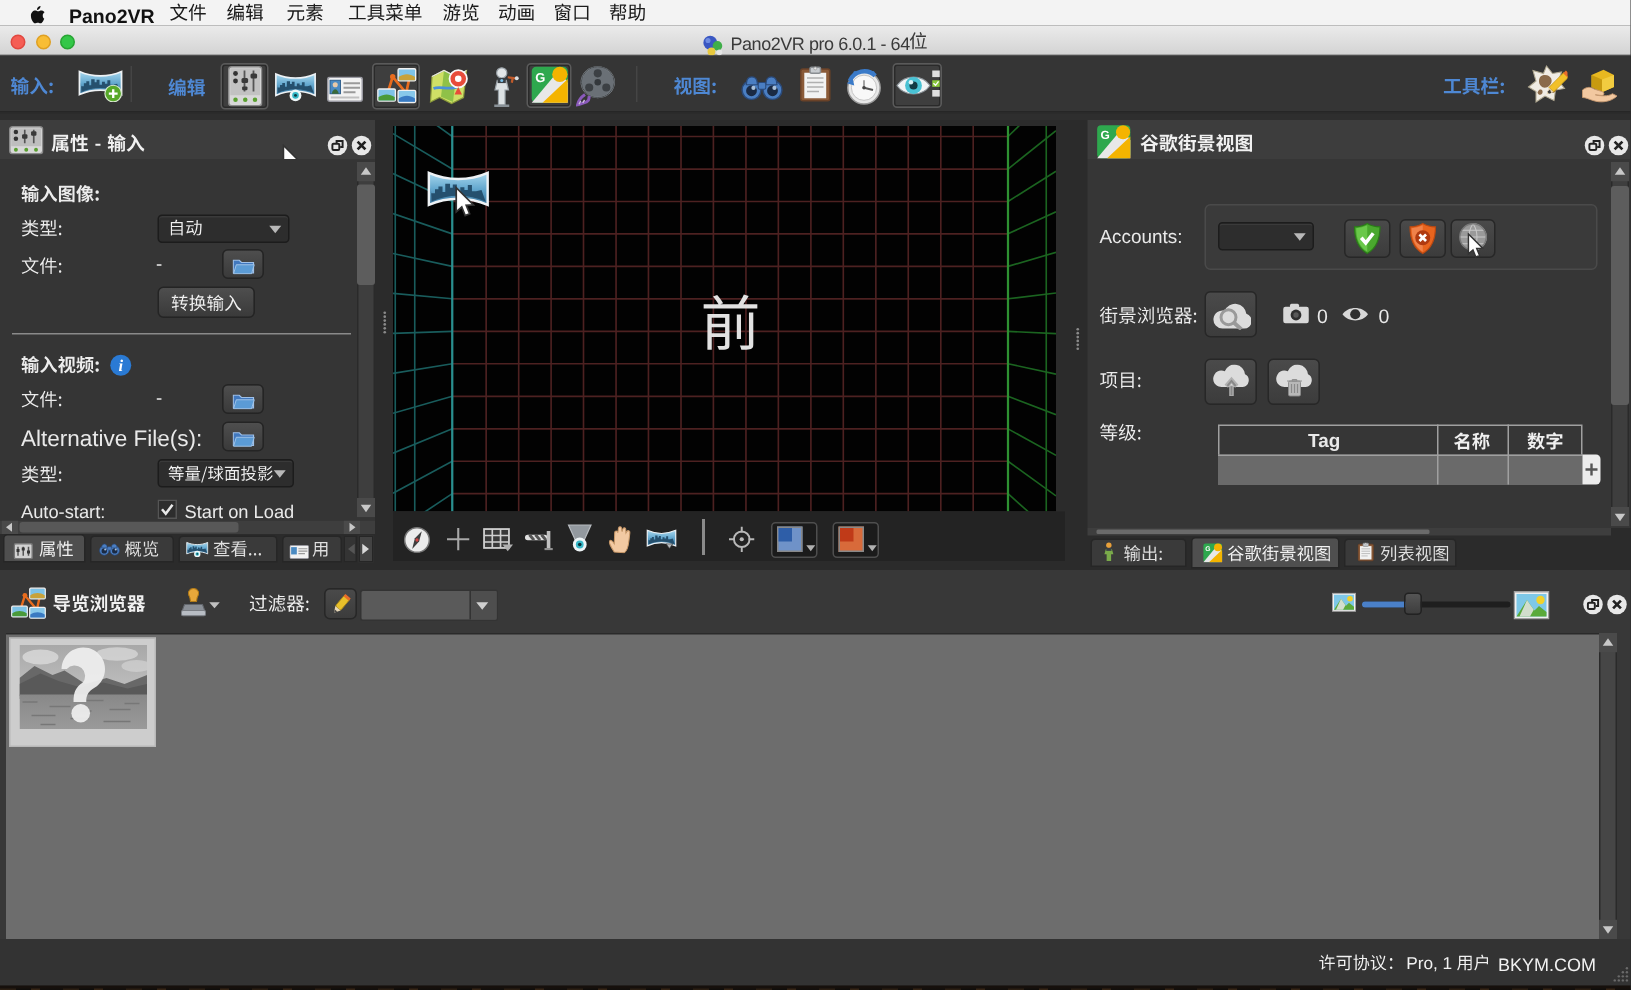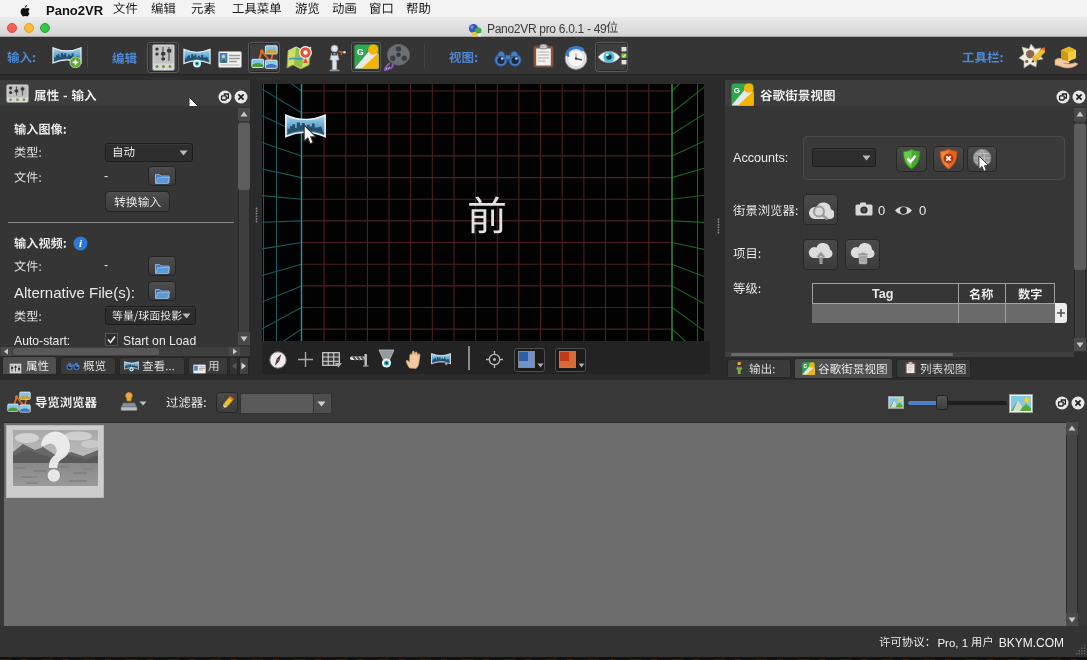--- a/index.html
+++ b/index.html
@@ -55,21 +55,21 @@
 <div class="abs" style="left:7.3px;top:22.7px;width:10px;height:10px;border-radius:50%;background:#f55e55;border:0.5px solid #e14840"></div>
 <div class="abs" style="left:23.6px;top:22.7px;width:10px;height:10px;border-radius:50%;background:#f8bd35;border:0.5px solid #dfa023"></div>
 <div class="abs" style="left:39.6px;top:22.7px;width:10px;height:10px;border-radius:50%;background:#33c748;border:0.5px solid #27a533"></div>
 <div style="position:absolute;left:468px;top:23px;"><svg width="15" height="15" viewBox="0 0 15 15">
 <circle cx="5.5" cy="5.5" r="4.6" fill="#3a57c2"></circle>
       <circle cx="4" cy="4" r="1.7" fill="#7e9be8" opacity=".8"></circle>
 <circle cx="10.3" cy="7.6" r="3.2" fill="#3fae49"></circle>
       <circle cx="6.3" cy="11.3" r="2.6" fill="#e8c93e"></circle>
 <circle cx="11.6" cy="11.9" r="1.9" fill="#e8e8e8" opacity=".9"></circle>
     </svg></div>
-<div class="lat" style="left:487px;top:21.5px;color:#3a3a3a;font-size:12px;letter-spacing:-0.3px">Pano2VR pro 6.0.1 - 49</div>
+<div class="lat" style="left:487px;top:21.5px;color:#3a3a3a;font-size:12px;letter-spacing:-0.3px">Pano2VR pro 6.0.1 - 64</div>
 <div style="position:absolute;left:606px;top:20.588px;">
     <svg width="13" height="14.6" viewBox="0 0 13 14.6" style="display:block;overflow:visible">
       <path transform="translate(0,10.9)" d="M4.6 -8.2V-7.3H11.3V-8.2ZM5.4 -6.3C5.8 -4.6 6.1 -2.3 6.2 -1L7.2 -1.3C7 -2.5 6.6 -4.8 6.2 -6.5ZM7.1 -10.3C7.3 -9.6 7.6 -8.8 7.7 -8.3L8.6 -8.6C8.5 -9.1 8.2 -9.9 7.9 -10.5ZM4 -0.4V0.5H11.8V-0.4H9.3C9.7 -2.1 10.2 -4.5 10.6 -6.4L9.6 -6.6C9.4 -4.7 8.9 -2.1 8.4 -0.4ZM3.5 -10.4C2.9 -8.5 1.7 -6.6 0.5 -5.4C0.6 -5.2 0.9 -4.7 1 -4.5C1.4 -4.9 1.8 -5.4 2.2 -6V1H3.2V-7.5C3.6 -8.3 4.1 -9.2 4.4 -10.1Z" fill="#3a3a3a"></path>
     </svg>
   </div>
 <div class="abs" style="left:0;top:37px;width:1087px;height:38px;background:#353535;border-bottom:1px solid #262626"></div>
 <div class="abs" style="left:0;top:76px;width:1087px;height:4px;background:#2e2e2e"></div>
 <div style="position:absolute;left:7px;top:51px;">
     <svg width="30" height="14.8" viewBox="0 0 30 14.8" style="display:block;overflow:visible">
       <path transform="translate(0,11)" d="M9 -5.6V-1H10.1V-5.6ZM10.6 -6V-0.4C10.6 -0.2 10.6 -0.2 10.4 -0.2C10.3 -0.2 9.7 -0.2 9.2 -0.2C9.3 0.2 9.5 0.7 9.5 1C10.3 1 10.9 1 11.3 0.8C11.7 0.6 11.8 0.2 11.8 -0.4V-6ZM8.2 -10.7C7.4 -9.6 6 -8.6 4.6 -7.9V-9.2H3C3 -9.6 3.1 -10 3.1 -10.4L1.8 -10.6C1.8 -10.2 1.7 -9.7 1.6 -9.2H0.4V-7.9H1.4C1.2 -7 1 -6.3 0.9 -6C0.8 -5.5 0.6 -5.1 0.4 -5C0.5 -4.7 0.7 -4.1 0.8 -3.8C0.9 -4 1.3 -4 1.7 -4H2.5V-2.7C1.7 -2.5 1 -2.4 0.4 -2.3L0.7 -0.9L2.5 -1.3V1.1H3.8V-1.6L4.7 -1.9L4.6 -3.1L3.8 -2.9V-4H4.6V-5.4H3.8V-7.1H2.5V-5.4H1.9C2.1 -6.1 2.4 -7 2.7 -7.9H4.6L4.2 -7.7C4.6 -7.4 5 -6.9 5.2 -6.6L5.8 -6.9V-6.5H10.8V-7L11.5 -6.6C11.6 -7 12 -7.5 12.4 -7.8C11.2 -8.3 10.1 -8.9 9.2 -9.8L9.4 -10.2ZM6.9 -7.7C7.4 -8 7.9 -8.5 8.4 -8.9C8.8 -8.4 9.3 -8 9.8 -7.7ZM7.4 -4.8V-4.1H6.2V-4.8ZM5.1 -5.9V1.1H6.2V-1.4H7.4V-0.3C7.4 -0.2 7.4 -0.1 7.3 -0.1C7.2 -0.1 6.9 -0.1 6.5 -0.1C6.7 0.2 6.8 0.7 6.9 1.1C7.5 1.1 7.9 1 8.2 0.8C8.5 0.6 8.6 0.3 8.6 -0.2V-5.9ZM6.2 -3.1H7.4V-2.4H6.2Z M15.9 -9.2C16.7 -8.7 17.3 -8.1 17.9 -7.3C17.1 -4 15.6 -1.6 12.9 -0.2C13.3 0 14 0.7 14.3 1C16.5 -0.4 18.1 -2.5 19.1 -5.3C20.4 -3 21.4 -0.4 24 1C24.1 0.6 24.5 -0.3 24.7 -0.7C20.7 -3.3 20.8 -7.6 16.8 -10.6Z M27 -4.6C27.7 -4.6 28.2 -5.1 28.2 -5.8C28.2 -6.5 27.7 -7 27 -7C26.4 -7 25.9 -6.5 25.9 -5.8C25.9 -5.1 26.4 -4.6 27 -4.6ZM27 0.2C27.7 0.2 28.2 -0.4 28.2 -1C28.2 -1.7 27.7 -2.2 27 -2.2C26.4 -2.2 25.9 -1.7 25.9 -1C25.9 -0.4 26.4 0.2 27 0.2Z" fill="#4e88d4"></path>

